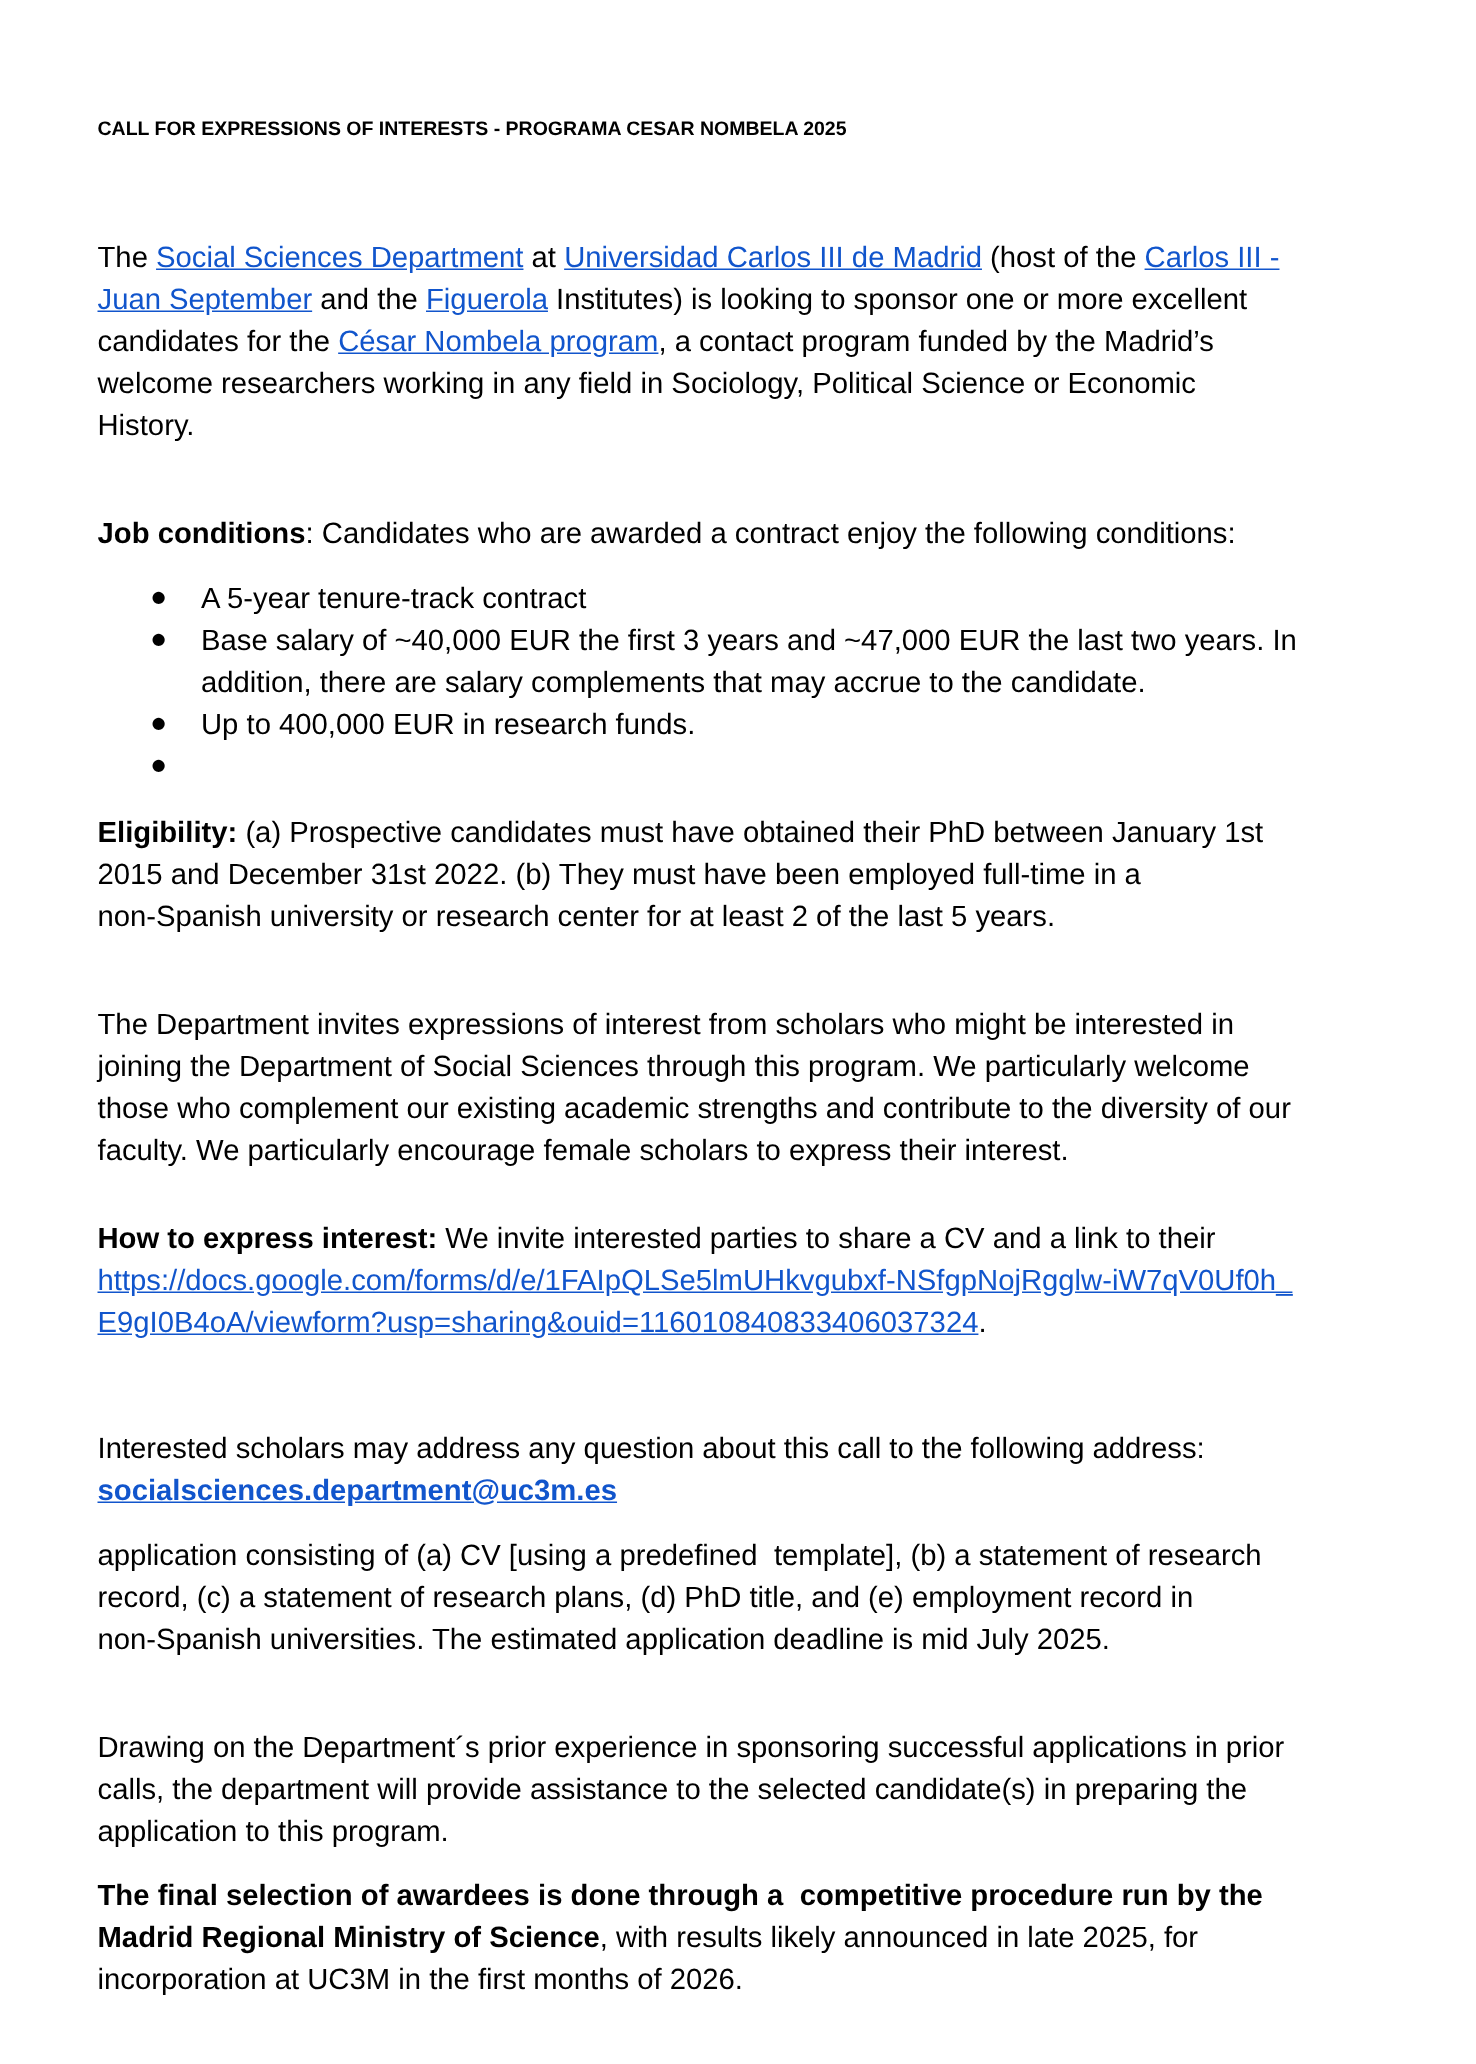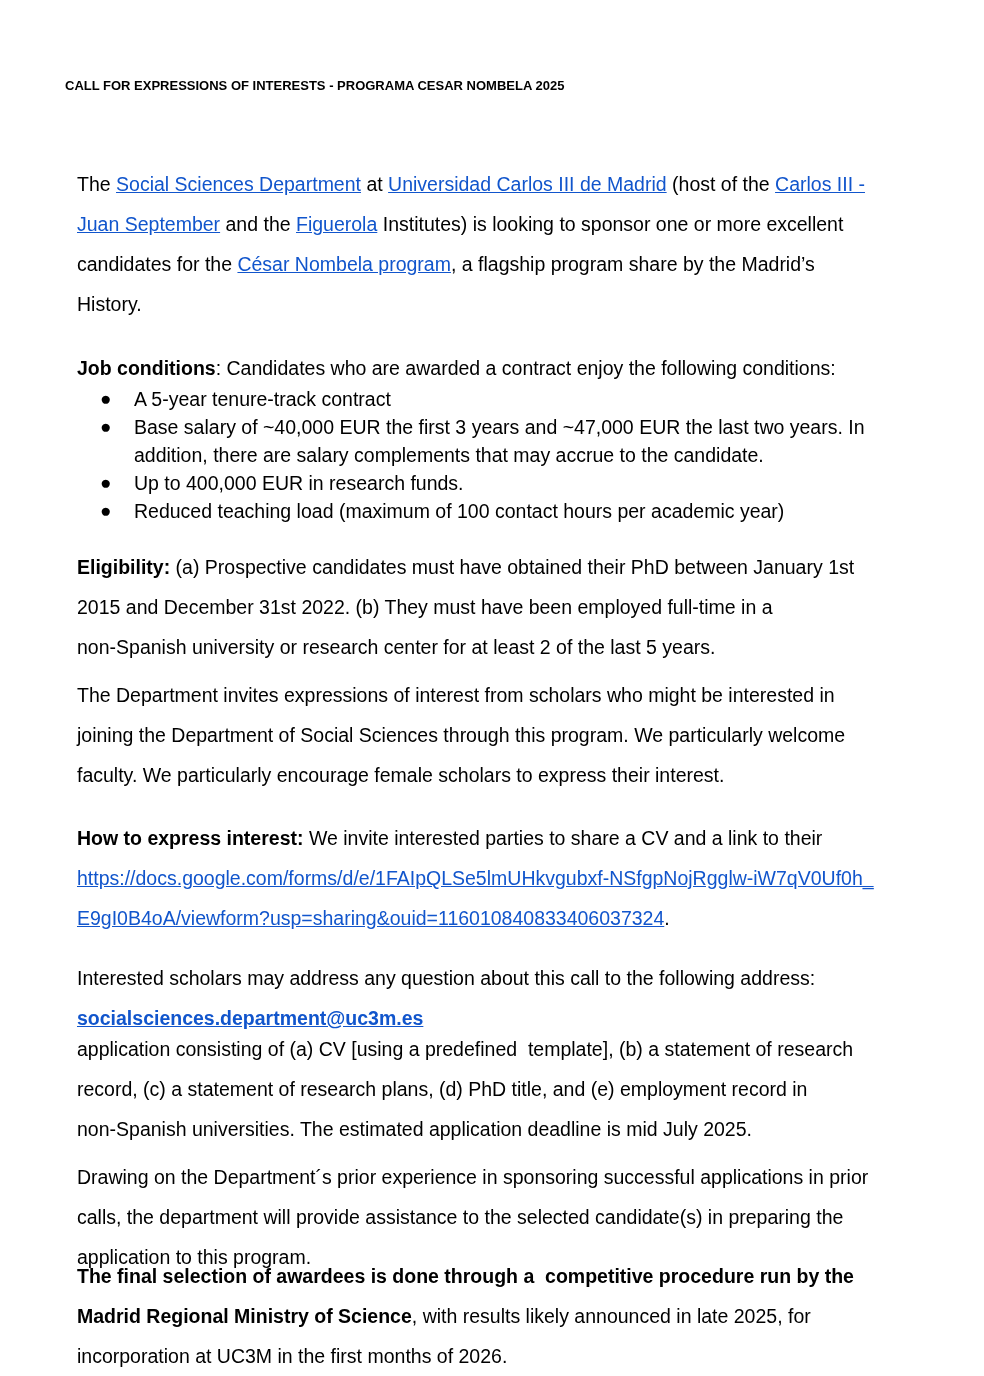--- a/index.html
+++ b/index.html
@@ -13,69 +13,71 @@
     font-size: 19.5px;
     line-height: 28px;
   }
   .page { position: absolute; left: 65px; top: 0; width: 870px; }
   .title {
     position: absolute; top: 72px; left: 0;
     font-weight: bold; font-size: 13px; line-height: 28px;
     white-space: nowrap;
   }
   .block { position: absolute; left: 0; width: 870px; }
-  p { margin: 12px; }
+  p { margin: 0; }
   a { color: #1155cc; text-decoration: underline; }
   b { font-weight: bold; }
   ul.bullets { list-style: none; margin: 0; padding: 0; }
   ul.bullets li { position: relative; padding-left: 69px; }
   ul.bullets li .dot {
     position: absolute; left: 35px; top: 0; font-size: 19px;
   }
   .nowrap { white-space: nowrap; }
 </style>
 </head>
 <body>
 
 <div class="page">
 
   <div class="title">CALL FOR EXPRESSIONS OF INTERESTS - PROGRAMA CESAR NOMBELA 2025</div>
 
   <div class="block" style="top:158px;">
     <p class="nowrap"><span>The </span><a>Social Sciences Department</a><span> at </span><a>Universidad Carlos III de Madrid</a><span> (host of the </span><a>Carlos III -</a></p>
     <p class="nowrap"><a>Juan September</a><span> and the </span><a>Figuerola</a><span> Institutes) is looking to sponsor one or more excellent</span></p>
-    <p class="nowrap"><span>candidates for the </span><a>César Nombela program</a><span>, a flagship program share by the Madrid’s</span></p>
+    <p class="nowrap"><span>candidates for the </span><a>César Nombela program</a><span>, a contact program funded by the Madrid’s</span></p>
+    <p class="nowrap">welcome researchers working in any field in Sociology, Political Science or Economic</p>
     <p class="nowrap">History.</p>
   </div>
 
   <div class="block" style="top:342px;">
     <p class="nowrap"><b>Job conditions</b><span>: Candidates who are awarded a contract enjoy the following conditions:</span></p>
   </div>
   <div class="block" style="top:385px;">
     <ul class="bullets">
       <li><span class="dot">●</span><span class="nowrap">A 5-year tenure-track contract</span></li>
       <li>
           <span class="dot">●</span>
           <span class="nowrap" style="display:block">Base salary of ~40,000 EUR the first 3 years and ~47,000 EUR the last two years. In</span>
           <span class="nowrap" style="display:block">addition, there are salary complements that may accrue to the candidate.</span>
         </li>
       <li><span class="dot">●</span><span class="nowrap">Up to 400,000 EUR in research funds.</span></li>
-      <li><span class="dot">●</span><span class="nowrap">Reduced teaching load (maximum of 100 contact hours per academic year)</span></li>
+      <li><span class="dot">●</span></li>
     </ul>
   </div>
 
   <div class="block" style="top:541px;">
     <p class="nowrap"><b>Eligibility:</b><span> (a) Prospective candidates must have obtained their PhD between January 1st</span></p>
     <p class="nowrap">2015 and December 31st 2022. (b) They must have been employed full-time in a</p>
     <p class="nowrap">non-Spanish university or research center for at least 2 of the last 5 years.</p>
   </div>
 
   <div class="block" style="top:669px;">
     <p class="nowrap">The Department invites expressions of interest from scholars who might be interested in</p>
     <p class="nowrap">joining the Department of Social Sciences through this program. We particularly welcome</p>
+    <p class="nowrap">those who complement our existing academic strengths and contribute to the diversity of our</p>
     <p class="nowrap">faculty. We particularly encourage female scholars to express their interest.</p>
   </div>
 
   <div class="block" style="top:812px;">
     <p class="nowrap"><b>How to express interest:</b><span> We invite interested parties to share a CV and a link to their</span></p>
     <p class="nowrap"><a>https://docs.google.com/forms/d/e/1FAIpQLSe5lmUHkvgubxf-NSfgpNojRgglw-iW7qV0Uf0h_</a></p>
     <p class="nowrap"><a>E9gI0B4oA/viewform?usp=sharing&amp;ouid=116010840833406037324</a><span>.</span></p>
   </div>
 
   <div class="block" style="top:952px;">

